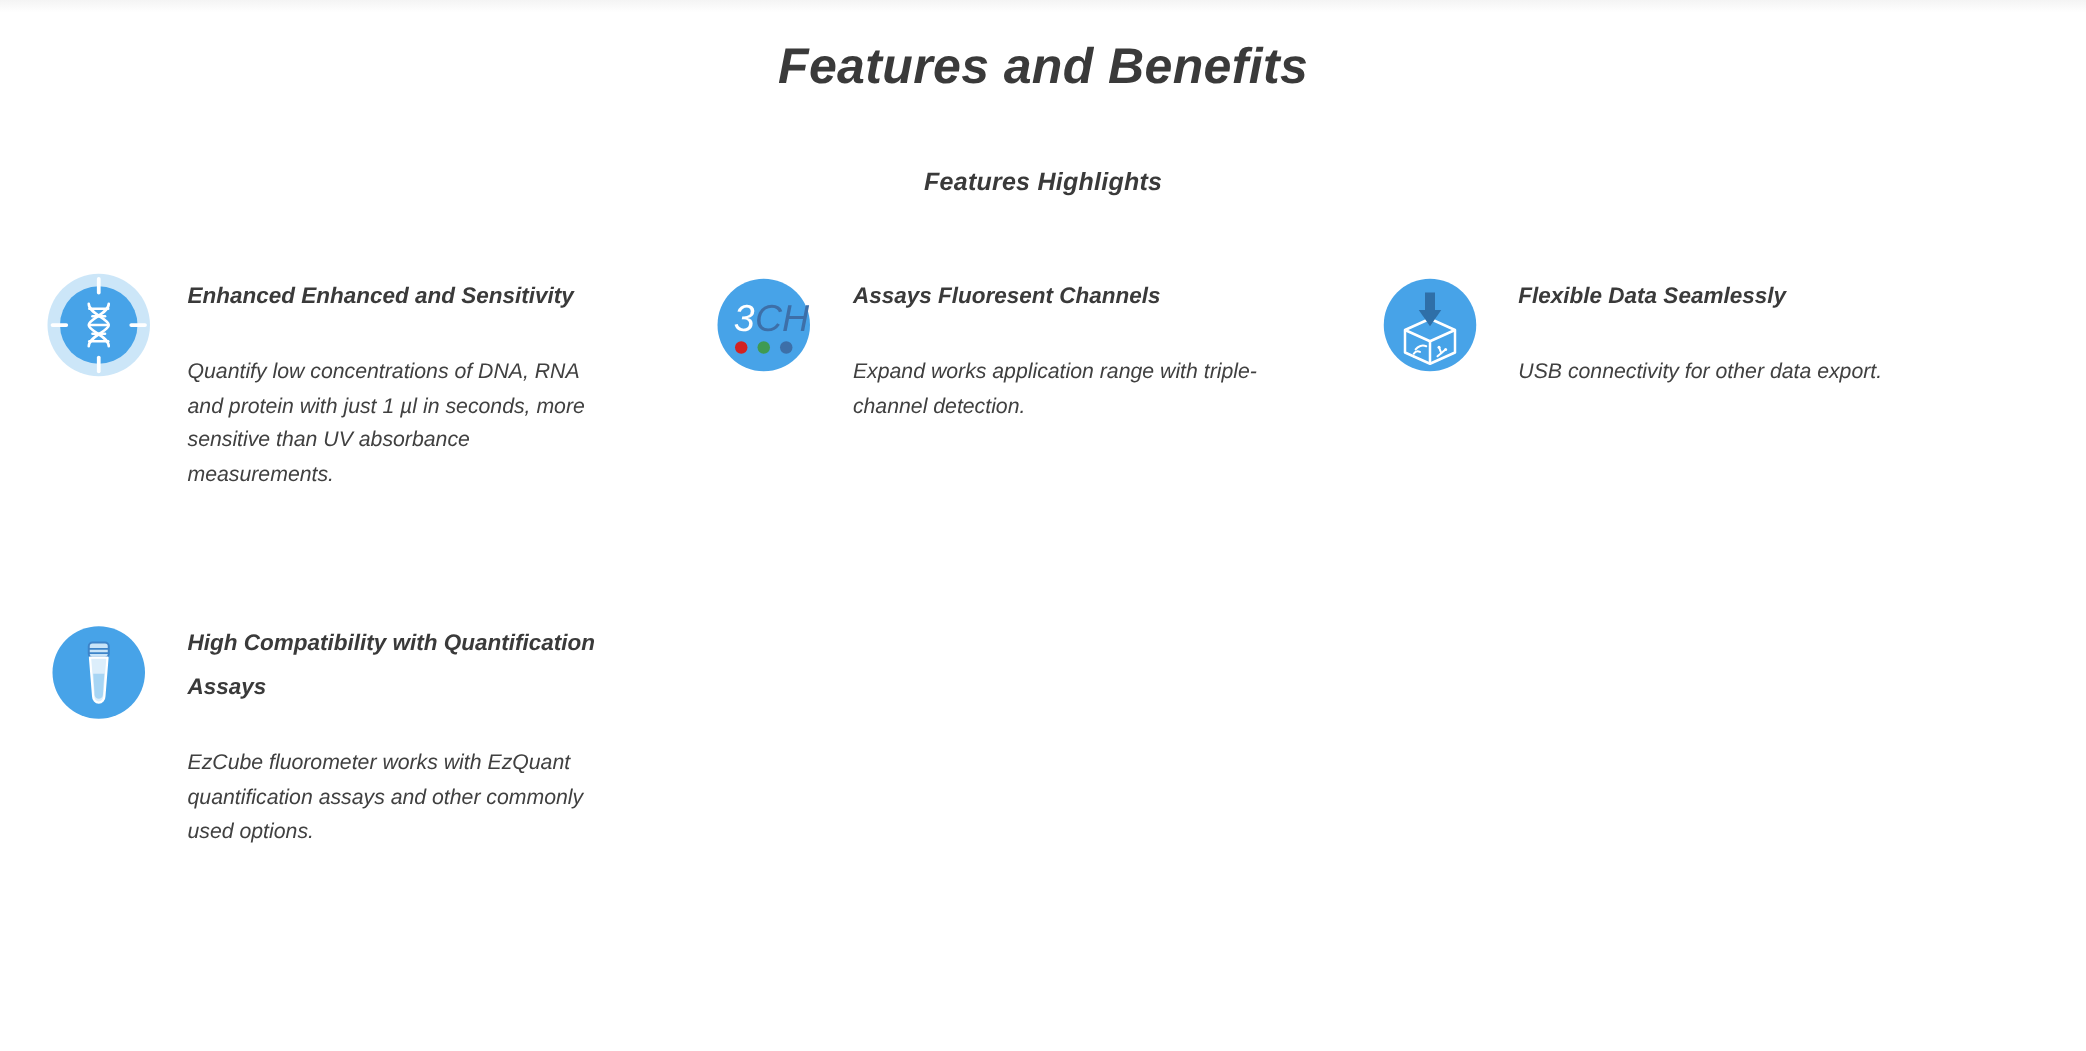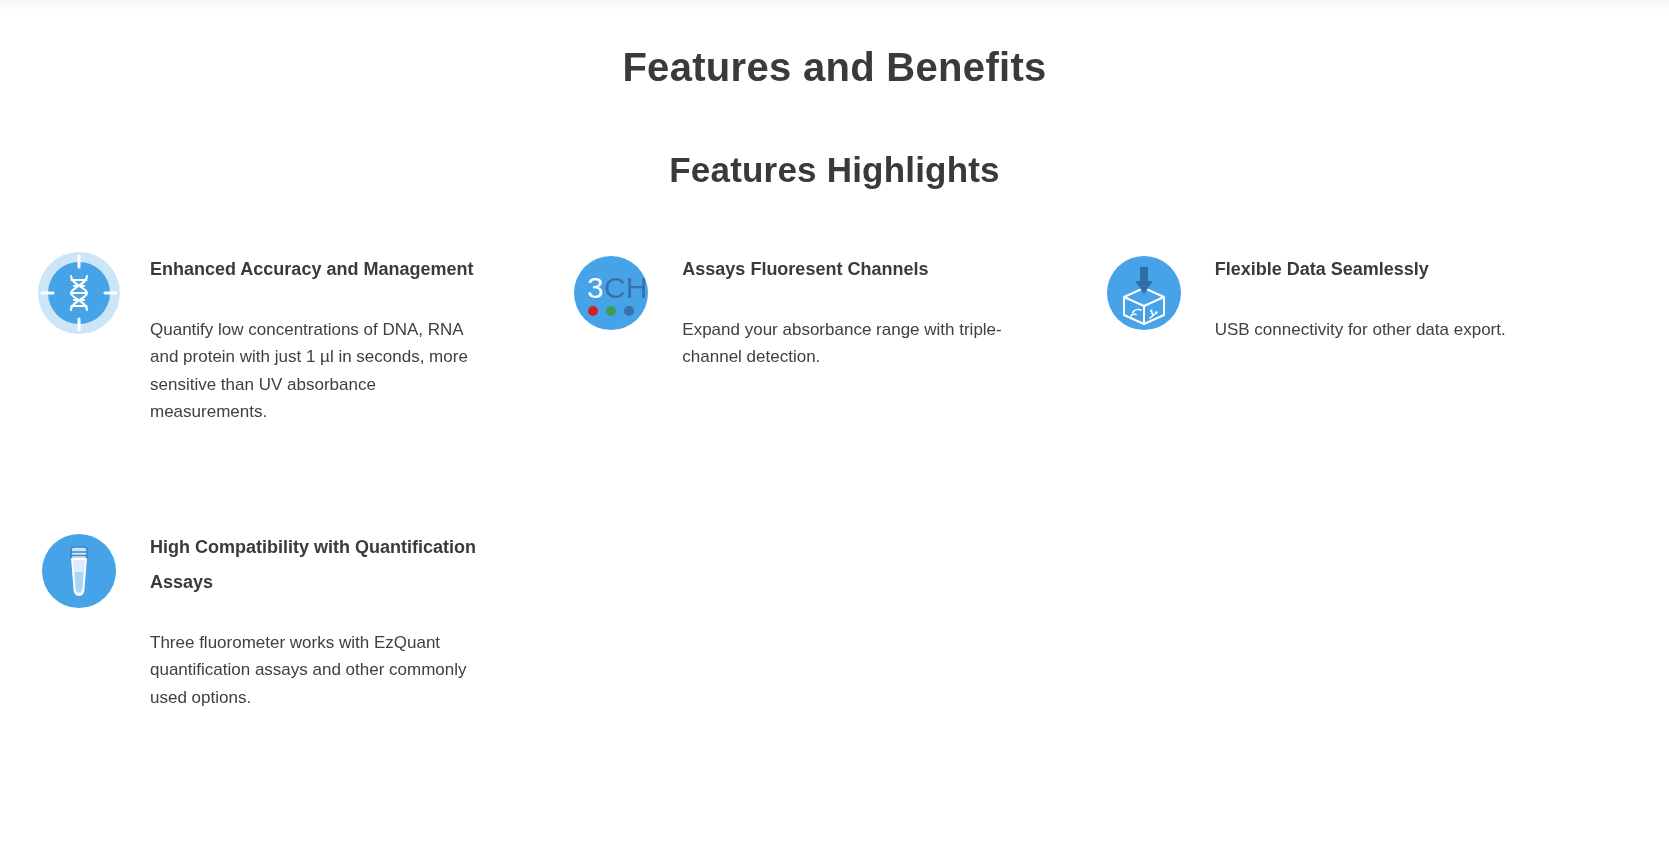--- a/index.html
+++ b/index.html
@@ -20,36 +20,37 @@
   
   .top-strip {
     position: absolute;
     top: 0; left: 0; right: 0;
     height: 10px;
     background: linear-gradient(to bottom, #f4f4f4 0%, #ffffff 100%);
   }
 
   .page {
     position: relative;
-    padding-top: 42px;
+    padding-top: 28px;
+    font-style: italic;
   }
 
   .title {
     text-align: center;
     font-size: 40px;
     font-weight: 700;
     letter-spacing: 0.3px;
     color: #3a3a3a;
     margin: 0;
     line-height: 1.25;
   }
 
   .subtitle {
     text-align: center;
-    font-size: 35px;
+    font-size: 20px;
     font-weight: 700;
     letter-spacing: 0.2px;
     color: #3a3a3a;
     margin: 56px 0 0 0;
     line-height: 1.25;
   }
 
   .grid {
     margin-top: 58px;
     padding: 0 36px 0 36px;
@@ -122,39 +123,39 @@
             <path d="M51 26 C51 34, 35 38, 35 43 C35 48, 51 52, 51 60"></path>
             <line x1="35.5" y1="30" x2="50.5" y2="30"></line>
             <line x1="38" y1="36" x2="48" y2="36"></line>
             <line x1="36" y1="43" x2="50" y2="43"></line>
             <line x1="38" y1="50" x2="48" y2="50"></line>
             <line x1="35.5" y1="56" x2="50.5" y2="56"></line>
           </g>
         </svg>
       </div>
       <div class="text-col">
-        <p class="feat-title">Enhanced Accuracy and Management</p>
+        <p class="feat-title">Enhanced Enhanced and Sensitivity</p>
         <p class="feat-desc">Quantify low concentrations of DNA, RNA and protein with just 1 µl in seconds, more sensitive than UV absorbance measurements.</p>
       </div>
     </div>
 
     <div class="cell">
       <div class="icon-wrap">
         <svg width="86" height="86" viewBox="0 0 86 86">
           <circle cx="43" cy="43" r="37" fill="#47A3E8"></circle>
           <text x="19" y="48" font-family="Liberation Sans, sans-serif" font-size="30" font-weight="400" fill="#ffffff">3</text>
           <text x="36" y="48" font-family="Liberation Sans, sans-serif" font-size="30" font-weight="400" fill="#3D6FA8">CH</text>
           <circle cx="25" cy="61" r="5" fill="#D32121"></circle>
           <circle cx="43" cy="61" r="5" fill="#3F9A52"></circle>
           <circle cx="61" cy="61" r="5" fill="#3D6FA8"></circle>
         </svg>
       </div>
       <div class="text-col">
         <p class="feat-title">Assays Fluoresent Channels</p>
-        <p class="feat-desc">Expand your absorbance range with triple-channel detection.</p>
+        <p class="feat-desc">Expand works application range with triple-channel detection.</p>
       </div>
     </div>
 
 
     <div class="cell">
       <div class="icon-wrap">
         <svg width="86" height="86" viewBox="0 0 86 86">
           <circle cx="43" cy="43" r="37" fill="#47A3E8"></circle>
           <g fill="none" stroke="#ffffff" stroke-width="2" stroke-linejoin="round">
             <path d="M43 38 L23 47 L23 65 L43 74 L63 65 L63 47 Z"></path>
@@ -190,20 +191,20 @@
           <circle cx="43" cy="43" r="37" fill="#47A3E8"></circle>
           <rect x="35" y="19" width="16" height="12" rx="3" fill="#C9E4F8" stroke="#3D84C9" stroke-width="1.6"></rect>
           <line x1="35" y1="24" x2="51" y2="24" stroke="#3D84C9" stroke-width="1.4"></line>
           <line x1="35" y1="27.5" x2="51" y2="27.5" stroke="#3D84C9" stroke-width="1.4"></line>
           <path d="M36 31 L50 31 L47.5 62 a4.5 5 0 0 1 -9 0 Z" fill="#DCEEFB" stroke="#ffffff" stroke-width="1.8" stroke-linejoin="round"></path>
           <path d="M38.6 44 L47.4 44 L46.3 61 a3.4 4 0 0 1 -6.6 0 Z" fill="#9ED0F2" opacity="0.85"></path>
         </svg>
       </div>
       <div class="text-col">
         <p class="feat-title">High Compatibility with Quantification Assays</p>
-        <p class="feat-desc">Three fluorometer works with EzQuant quantification assays and other commonly used options.</p>
+        <p class="feat-desc">EzCube fluorometer works with EzQuant quantification assays and other commonly used options.</p>
       </div>
     </div>
 
     <div class="cell empty"></div>
 
   </div>
 </div>
 
 </body></html>

